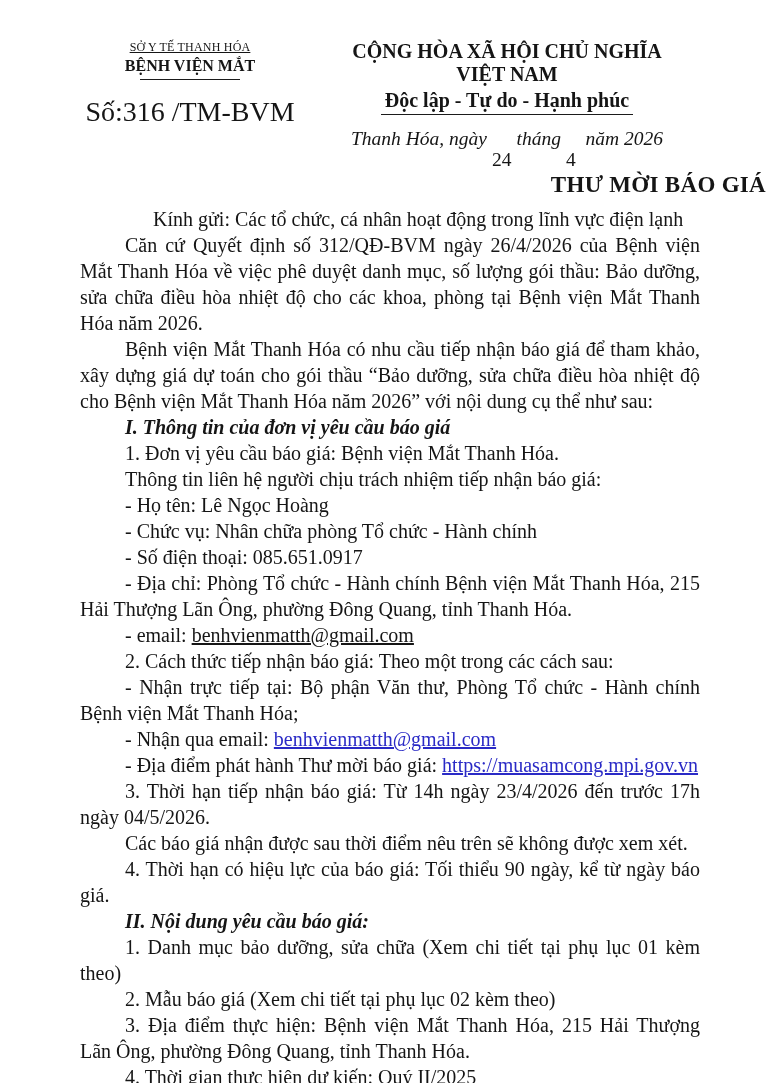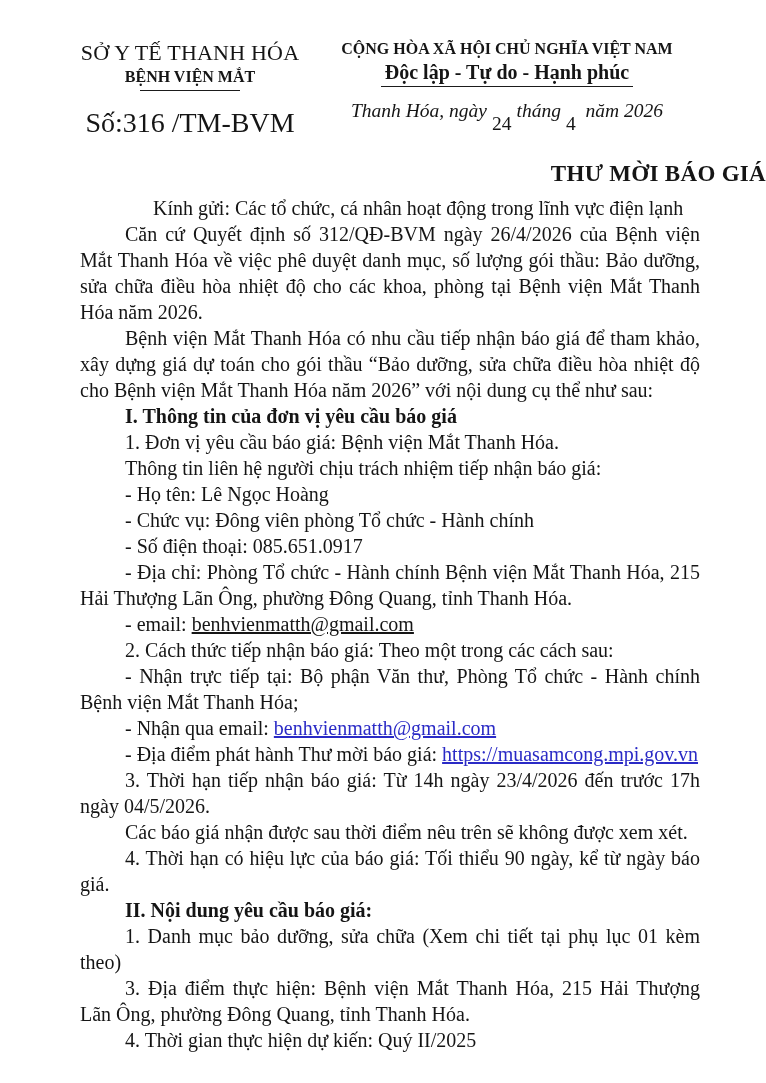--- a/index.html
+++ b/index.html
@@ -9,35 +9,35 @@
     margin:0 auto;
     background:#ffffff;
     font-family:"Liberation Serif","DejaVu Serif",serif;
     color:#151515;
     overflow:hidden;
   }
   
   .hdr{display:flex;padding-top:40px;}
   .hdr-left{width:270px;margin-left:55px;text-align:center;}
   .hdr-right{width:360px;margin-left:2px;text-align:center;}
-  .hl1{font-size:22px;letter-spacing:.2px;}
+  .hl1{font-size:12px;letter-spacing:.2px;text-decoration:underline;}
   .hl2{font-size:16px;font-weight:bold;margin-top:2px;}
   .hl-rule{width:100px;border-top:1.6px solid #1b1b1b;margin:4px auto 0;}
   .hnum{font-size:28px;margin-top:16px;}
-  .hr1{font-size:16px;font-weight:bold;}
+  .hr1{font-size:20px;font-weight:bold;}
   .hr2{font-size:20px;font-weight:bold;margin-top:3px;display:inline-block;border-bottom:1.7px solid #1b1b1b;padding:0 4px 2px;}
   .hdate{font-size:19.5px;font-style:italic;margin-top:13px;}
-  .hdate .fill{font-style:normal;position:relative;top:13px;padding:0 5px;}
+  .hdate .fill{font-style:normal;position:relative;top:21px;padding:0 5px;}
   
   .title{text-align:right;font-size:23px;font-weight:bold;margin-top:22px;letter-spacing:.3px;}
   
   .body{padding:8px 66px 0 80px;font-size:20px;line-height:26px;text-align:justify;}
   .body p{margin:0;text-indent:45px;}
   .body p.salute{text-indent:73px;text-align:left;}
-  .body p.bold{font-weight:bold;}
+  .body p.bold{font-weight:bold;font-style:italic;}
   .link-black{text-decoration:underline;color:inherit;cursor:pointer;}
   .link-blue{text-decoration:underline;color:#2a2ac6;cursor:pointer;}
 </style>
 </head>
 <body>
 
 <div class="page">
 
   <div class="hdr">
     <div class="hdr-left">
@@ -58,30 +58,31 @@
   <div class="title">THƯ MỜI BÁO GIÁ</div>
 
   <div class="body" id="doc-body">
       <p class="salute"><span>Kính gửi: Các tổ chức, cá nhân hoạt động trong lĩnh vực điện lạnh</span></p>
       <p><span>Căn cứ Quyết định số 312/QĐ-BVM ngày 26/4/2026 của Bệnh viện Mắt Thanh Hóa về việc phê duyệt danh mục, số lượng gói thầu: Bảo dưỡng, sửa chữa điều hòa nhiệt độ cho các khoa, phòng tại Bệnh viện Mắt Thanh Hóa năm 2026.</span></p>
       <p><span>Bệnh viện Mắt Thanh Hóa có nhu cầu tiếp nhận báo giá để tham khảo, xây dựng giá dự toán cho gói thầu “Bảo dưỡng, sửa chữa điều hòa nhiệt độ cho Bệnh viện Mắt Thanh Hóa năm 2026” với nội dung cụ thể như sau:</span></p>
       <p class="bold"><span>I. Thông tin của đơn vị yêu cầu báo giá</span></p>
       <p><span>1.  Đơn vị yêu cầu báo giá: Bệnh viện Mắt Thanh Hóa.</span></p>
       <p><span>Thông tin liên hệ người chịu trách nhiệm tiếp nhận báo giá:</span></p>
       <p><span>- Họ tên: Lê Ngọc Hoàng</span></p>
-      <p><span>- Chức vụ: Đông viên phòng Tổ chức - Hành chính</span></p>
+      <p><span>- Chức vụ: Nhân chữa phòng Tổ chức - Hành chính</span></p>
       <p><span>- Số điện thoại: 085.651.0917</span></p>
       <p><span>- Địa chỉ: Phòng Tổ chức - Hành chính Bệnh viện Mắt Thanh Hóa, 215 Hải Thượng Lãn Ông, phường Đông Quang, tỉnh Thanh Hóa.</span></p>
       <p><span>-  email: </span><span class="link-black">benhvienmatth@gmail.com</span></p>
       <p><span>2. Cách thức tiếp nhận báo giá: Theo một trong các cách sau:</span></p>
       <p><span>- Nhận trực tiếp tại: Bộ phận Văn thư, Phòng Tổ chức - Hành chính Bệnh viện Mắt Thanh Hóa;</span></p>
       <p><span>- Nhận qua email: </span><span class="link-blue">benhvienmatth@gmail.com</span></p>
       <p><span>- Địa điểm phát hành Thư mời báo giá: </span><span class="link-blue">https://muasamcong.mpi.gov.vn</span></p>
       <p><span>3. Thời hạn tiếp nhận báo giá: Từ 14h ngày 23/4/2026 đến trước 17h ngày 04/5/2026.</span></p>
       <p><span>Các báo giá nhận được sau thời điểm nêu trên sẽ không được xem xét.</span></p>
       <p><span>4. Thời hạn có hiệu lực của báo giá: Tối thiểu 90 ngày, kể từ ngày báo giá.</span></p>
       <p class="bold"><span>II. Nội dung yêu cầu báo giá:</span></p>
       <p><span>1. Danh mục bảo dưỡng, sửa chữa (Xem chi tiết tại phụ lục 01 kèm theo)</span></p>
+      <p><span>2. Mẫu báo giá (Xem chi tiết tại phụ lục 02 kèm theo)</span></p>
       <p><span>3. Địa điểm thực hiện: Bệnh viện Mắt Thanh Hóa, 215 Hải Thượng Lãn Ông, phường Đông Quang, tỉnh Thanh Hóa.</span></p>
       <p><span>4. Thời gian thực hiện dự kiến: Quý II/2025</span></p>
     </div>
 
 </div>
 
 </body></html>

